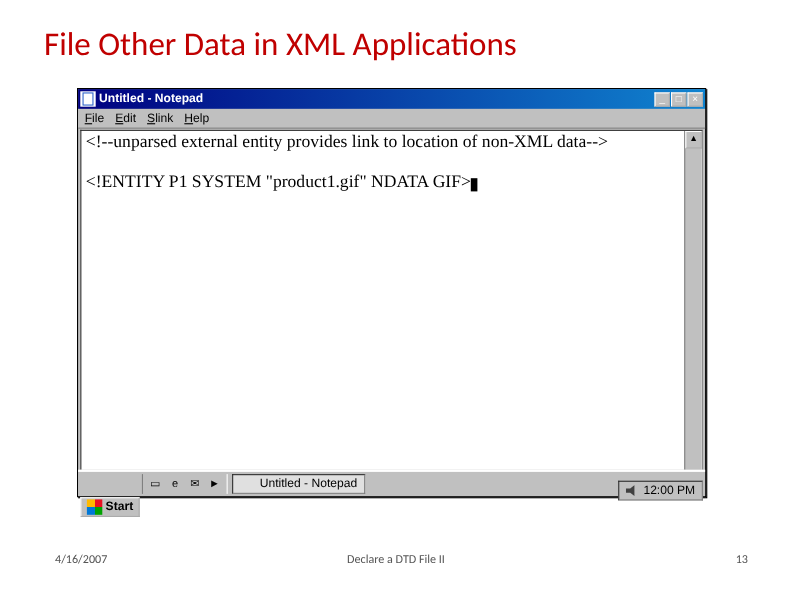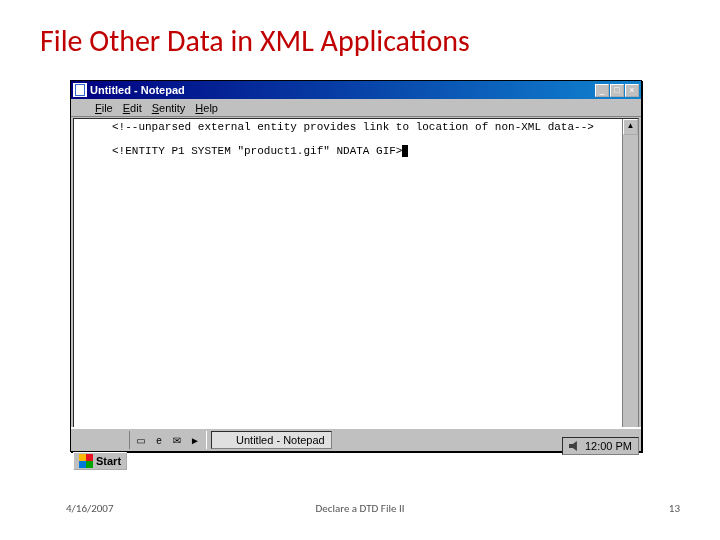--- a/index.html
+++ b/index.html
@@ -66,43 +66,42 @@
     text-align: center;
     font-family: Tahoma, sans-serif;
     cursor: pointer;
   }
   .menubar {
     background: #c0c0c0;
     height: 18px;
     display: flex;
     align-items: center;
     gap: 10px;
-    padding: 0 24px;
+    padding: 0 6px;
     font-size: 11px;
     font-family: "MS Sans Serif", Tahoma, sans-serif;
     border-bottom: 1px solid #808080;
   }
   .menubar .menu-item { cursor: pointer; }
   .menubar .menu-item .ul { text-decoration: underline; }
   .editor-wrap {
     position: absolute;
     top: 37px; left: 2px; right: 2px; bottom: 2px;
     border: 1px inset #808080;
     background: #ffffff;
     overflow: hidden;
   }
   .editor {
-    font-family: Liberation Mono, monospace;
-    font-size: 11px;
+    font-family: Liberation Serif, serif;
+    font-size: 16px;
     color: #000;
     padding: 2px 4px;
     position: absolute;
     top: 0; left: 0; right: 16px; bottom: 0;
     white-space: nowrap;
-    margin-left: 34px;
   }
   .caret {
     display: inline-block;
     width: 6px; height: 12px;
     background: #000;
     vertical-align: text-bottom;
     animation: blink 1s steps(1) infinite;
   }
   @keyframes blink { 50% { opacity: 0; } }
   .vscroll {
@@ -184,21 +183,21 @@
   }
   .footer {
     position: absolute;
     bottom: 20px;
     left: 0; right: 0;
     height: 18px;
     font-size: 11px;
     font-family: Calibri, Arial, sans-serif;
     color: #555;
   }
-  .footer-date { position: absolute; left: 50px; margin-left: 16px; }
+  .footer-date { position: absolute; left: 50px; }
   .footer-center { position: absolute; left: 50%; transform: translateX(-50%); }
   .footer-page { position: absolute; right: 40px; }
 </style>
 </head>
 <body>
 
 <div class="slide-title">File Other Data in XML Applications</div>
 
 <div class="window-frame">
   <div class="titlebar">
@@ -207,21 +206,21 @@
     <div class="win-controls">
       <div class="win-btn">_</div>
       <div class="win-btn">□</div>
       <div class="win-btn">×</div>
     </div>
   </div>
 
   <div class="menubar">
     <span class="menu-item"><span class="ul">F</span><span>ile</span></span>
     <span class="menu-item"><span class="ul">E</span><span>dit</span></span>
-    <span class="menu-item"><span class="ul">S</span><span>entity</span></span>
+    <span class="menu-item"><span class="ul">S</span><span>link</span></span>
     <span class="menu-item"><span class="ul">H</span><span>elp</span></span>
   </div>
 
   <div class="editor-wrap">
     <div class="editor">
       <div>&lt;!--unparsed external entity provides link to location of non-XML data--&gt;</div>
       <div>&nbsp;</div>
       <div><span>&lt;!ENTITY P1 SYSTEM "product1.gif" NDATA GIF&gt;</span><span class="caret"></span></div>
     </div>
     <div class="vscroll">

